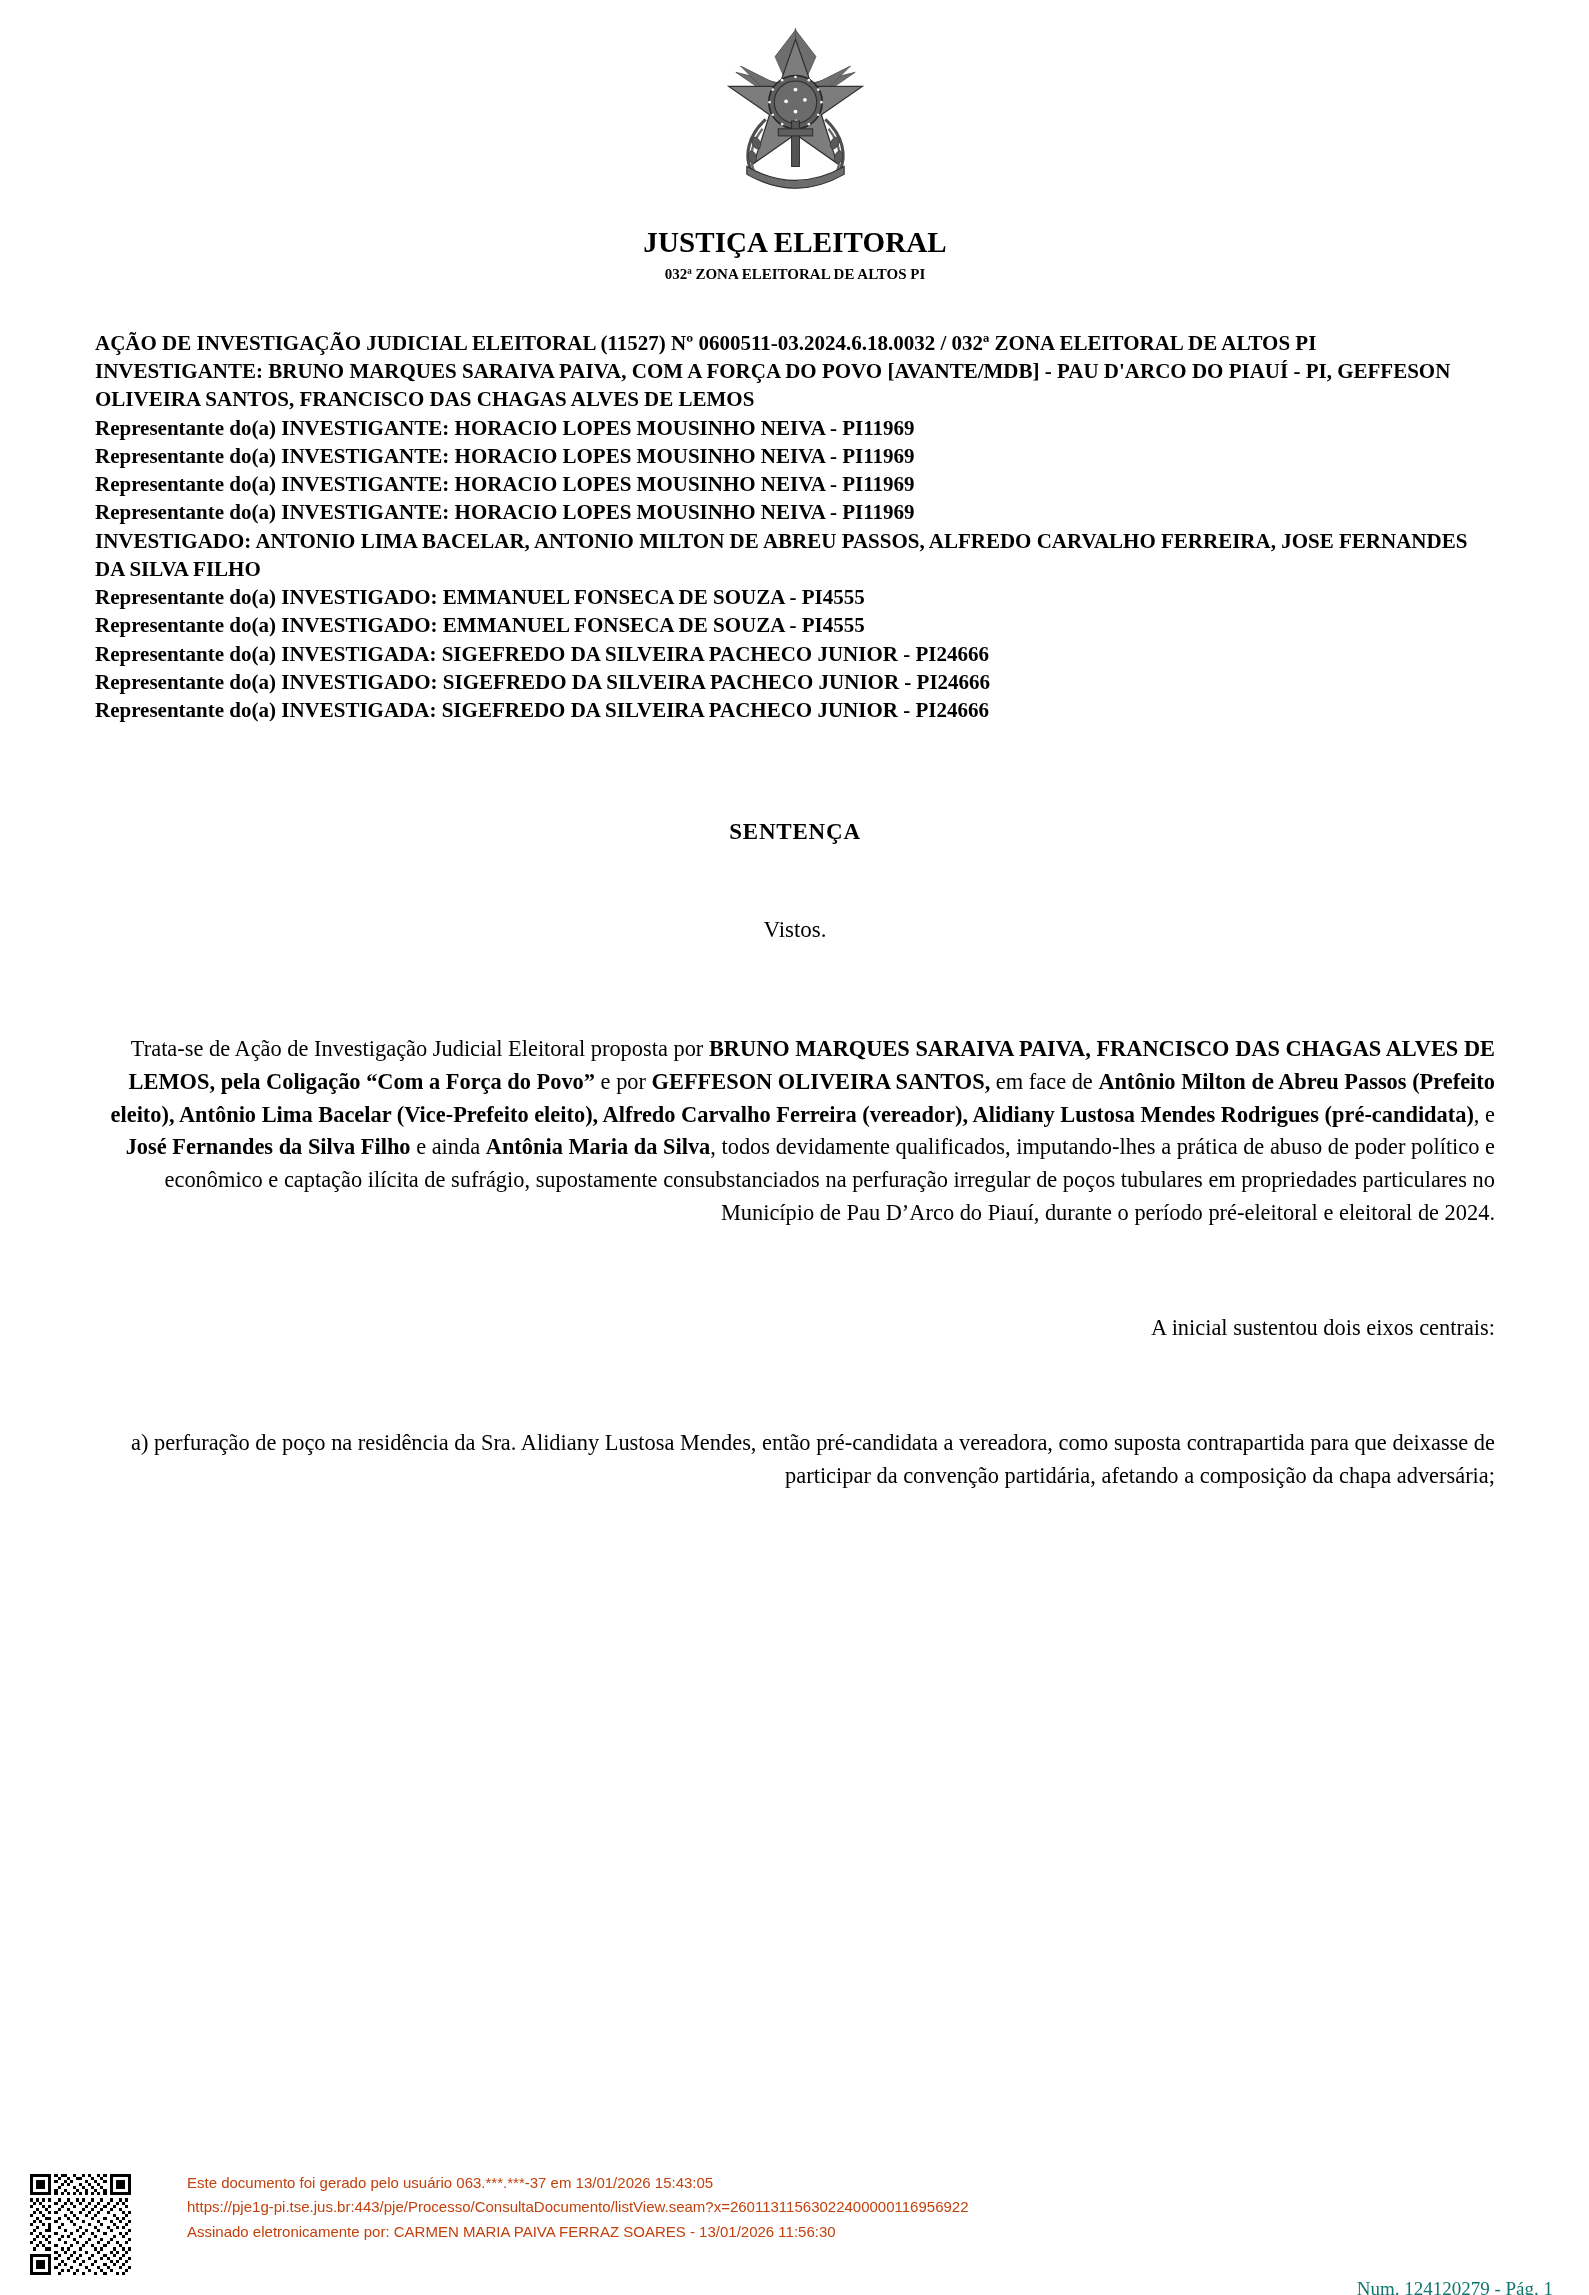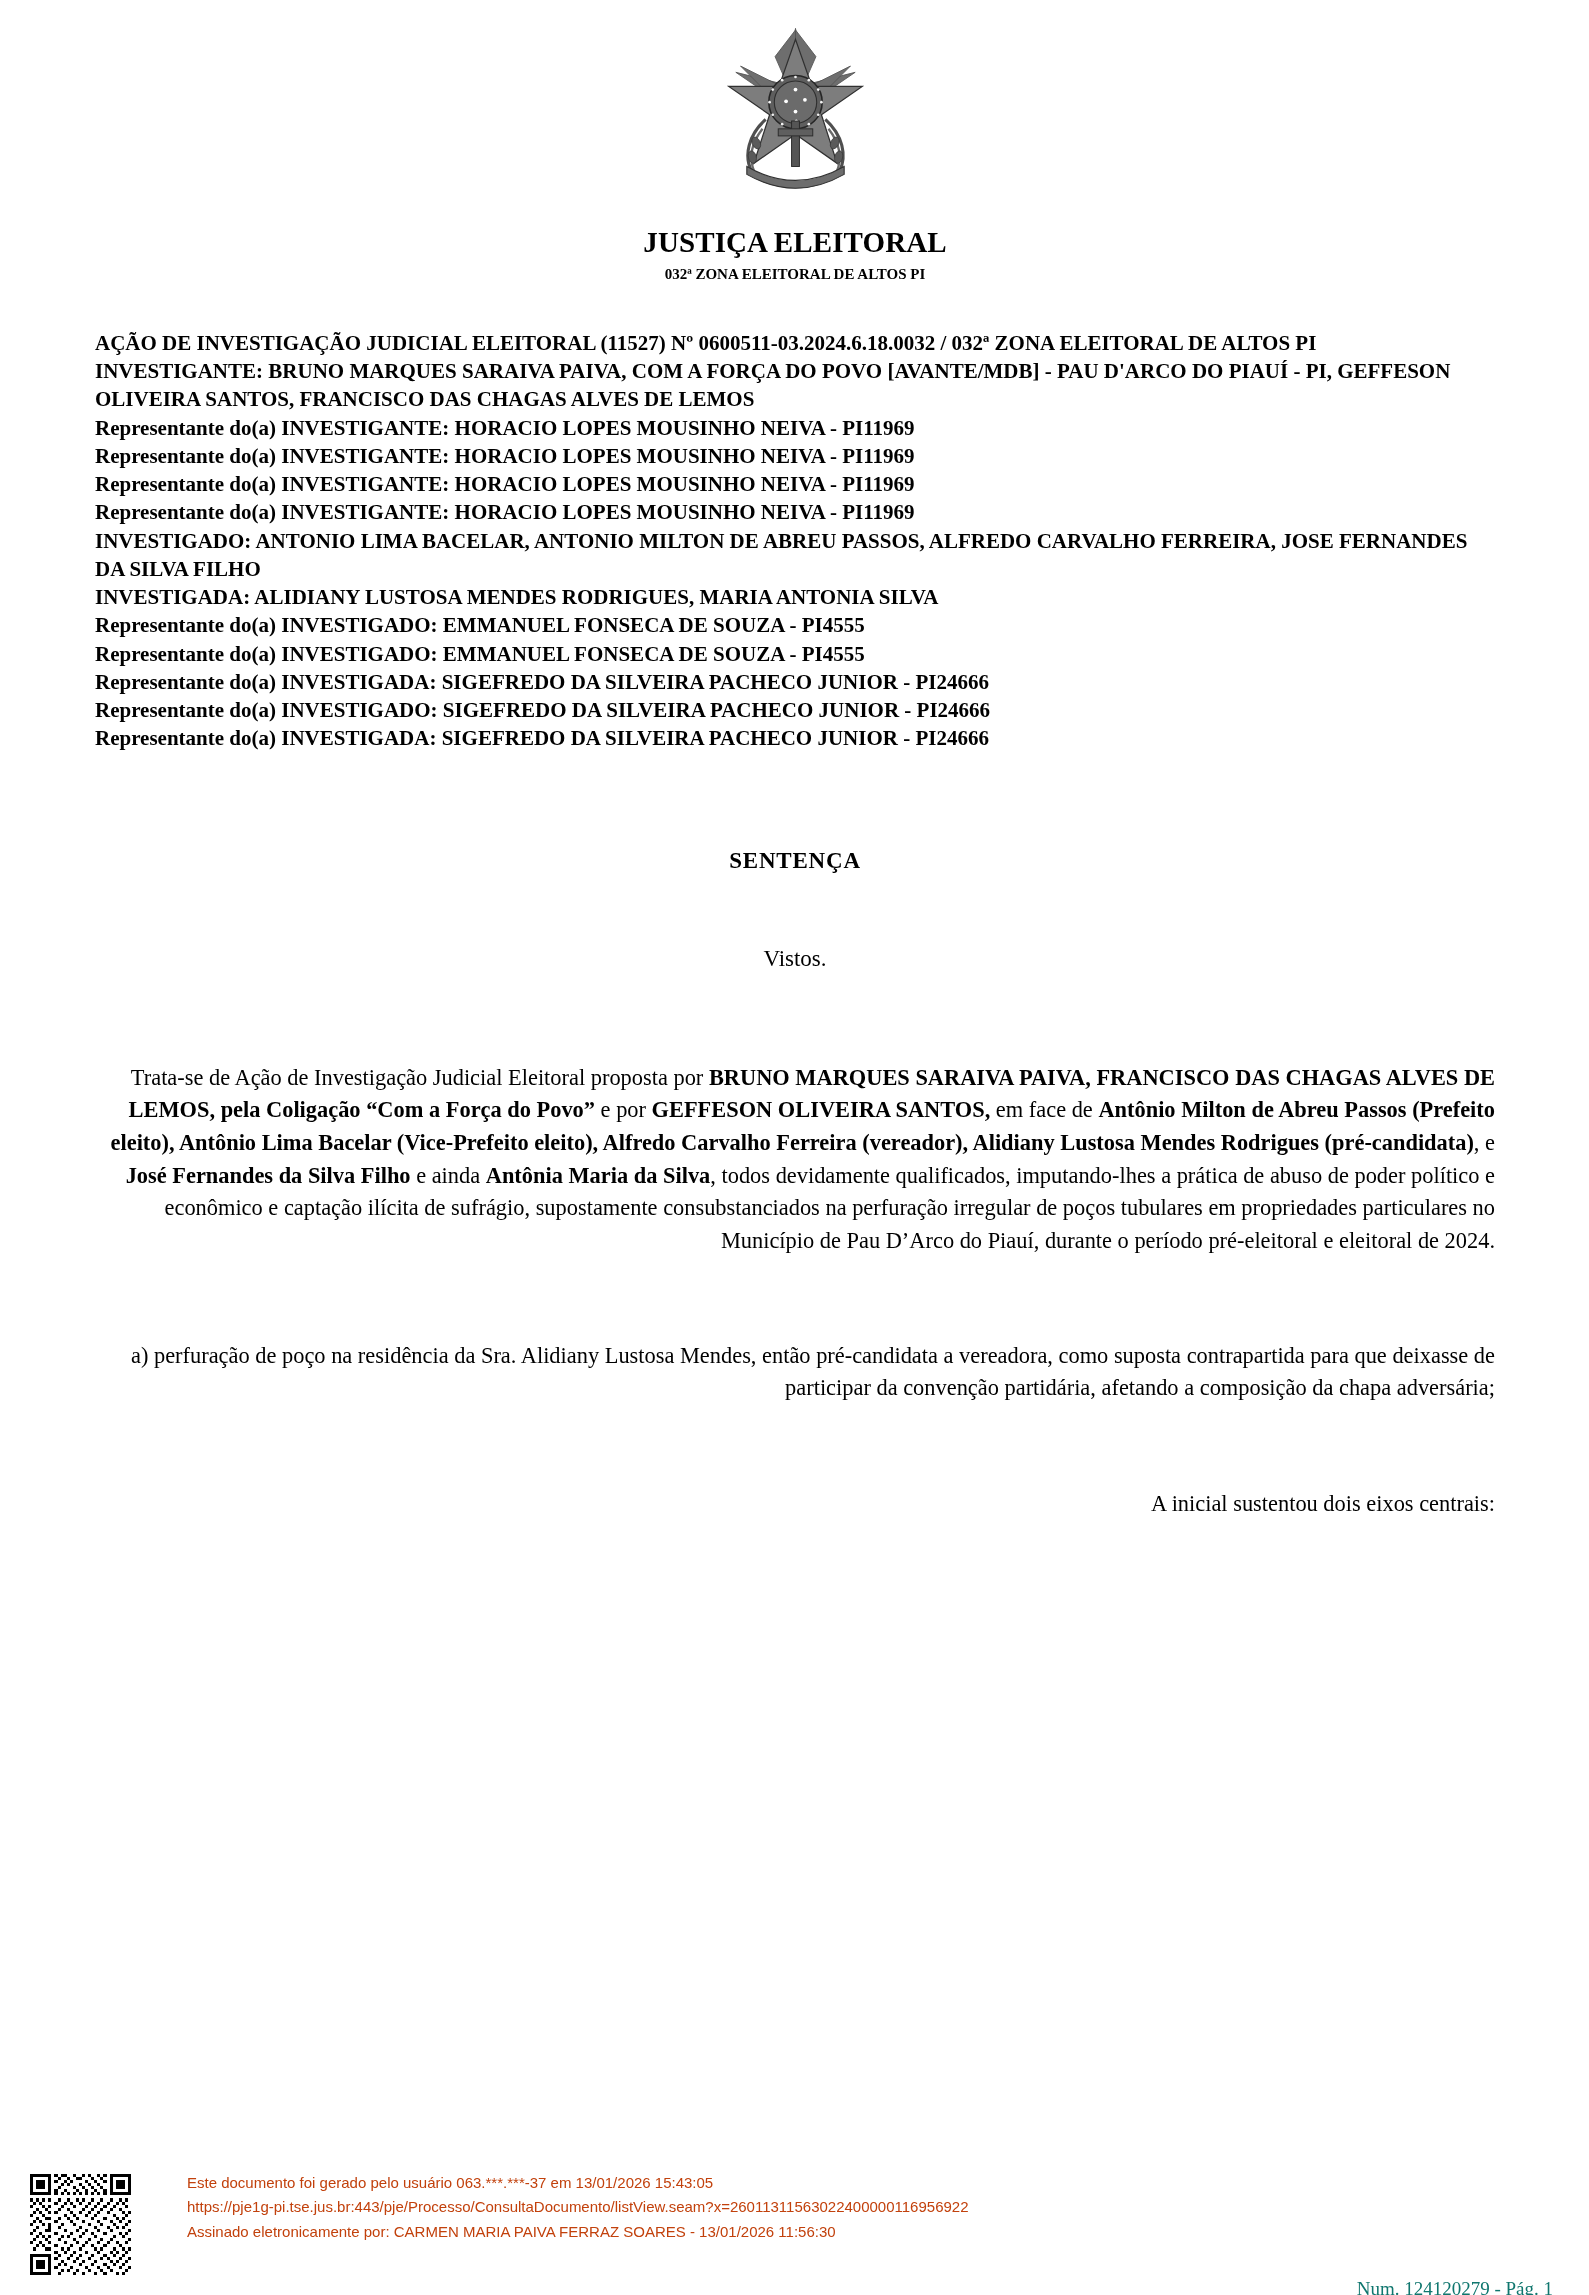--- a/index.html
+++ b/index.html
@@ -201,38 +201,37 @@
   </div>
 
   <div class="case-block">
     <span class="line">AÇÃO DE INVESTIGAÇÃO JUDICIAL ELEITORAL (11527) Nº 0600511-03.2024.6.18.0032 / 032ª ZONA ELEITORAL DE ALTOS PI</span>
     <span class="line">INVESTIGANTE: BRUNO MARQUES SARAIVA PAIVA, COM A FORÇA DO POVO [AVANTE/MDB] - PAU D'ARCO DO PIAUÍ - PI, GEFFESON OLIVEIRA SANTOS, FRANCISCO DAS CHAGAS ALVES DE LEMOS</span>
     <span class="line rep">Representante do(a) INVESTIGANTE: HORACIO LOPES MOUSINHO NEIVA - PI11969</span>
     <span class="line rep">Representante do(a) INVESTIGANTE: HORACIO LOPES MOUSINHO NEIVA - PI11969</span>
     <span class="line rep">Representante do(a) INVESTIGANTE: HORACIO LOPES MOUSINHO NEIVA - PI11969</span>
     <span class="line rep">Representante do(a) INVESTIGANTE: HORACIO LOPES MOUSINHO NEIVA - PI11969</span>
     <span class="line">INVESTIGADO: ANTONIO LIMA BACELAR, ANTONIO MILTON DE ABREU PASSOS, ALFREDO CARVALHO FERREIRA, JOSE FERNANDES DA SILVA FILHO</span>
-    <span class="line">INVESTIGADA: ALIDIANY LUSTOSA MENDES RODRIGUES, MARIA ANTONIA SILVA</span>
     <span class="line rep">Representante do(a) INVESTIGADO: EMMANUEL FONSECA DE SOUZA - PI4555</span>
     <span class="line rep">Representante do(a) INVESTIGADO: EMMANUEL FONSECA DE SOUZA - PI4555</span>
     <span class="line rep">Representante do(a) INVESTIGADA: SIGEFREDO DA SILVEIRA PACHECO JUNIOR - PI24666</span>
     <span class="line rep">Representante do(a) INVESTIGADO: SIGEFREDO DA SILVEIRA PACHECO JUNIOR - PI24666</span>
     <span class="line rep">Representante do(a) INVESTIGADA: SIGEFREDO DA SILVEIRA PACHECO JUNIOR - PI24666</span>
   </div>
 
   <div class="sentenca-heading">SENTENÇA</div>
   <div class="vistos">Vistos.</div>
 
   <p class="body-par par-gap-1">
     <span>Trata-se de Ação de Investigação Judicial Eleitoral proposta por </span><b>BRUNO MARQUES SARAIVA PAIVA, FRANCISCO DAS CHAGAS ALVES DE LEMOS, pela Coligação “Com a Força do Povo”</b><span> e por </span><b>GEFFESON OLIVEIRA SANTOS,</b><span> em face de </span><b>Antônio Milton de Abreu Passos (Prefeito eleito), Antônio Lima Bacelar (Vice-Prefeito eleito), Alfredo Carvalho Ferreira (vereador), Alidiany Lustosa Mendes Rodrigues (pré-candidata)</b><span>, e </span><b>José Fernandes da Silva Filho</b><span> e ainda </span><b>Antônia Maria da Silva</b><span>, todos devidamente qualificados, imputando-lhes a prática de abuso de poder político e econômico e captação ilícita de sufrágio, supostamente consubstanciados na perfuração irregular de poços tubulares em propriedades particulares no Município de Pau D’Arco do Piauí, durante o período pré-eleitoral e eleitoral de 2024.</span>
   </p>
 
+  <p class="body-par par-gap-2">A inicial sustentou dois eixos centrais:</p>
+
   <p class="body-par par-gap-3">a) perfuração de poço na residência da Sra. Alidiany Lustosa Mendes, então pré-candidata a vereadora, como suposta contrapartida para que deixasse de participar da convenção partidária, afetando a composição da chapa adversária;</p>
-
-  <p class="body-par par-gap-2">A inicial sustentou dois eixos centrais:</p>
 
   <div class="footer">
     <svg class="qr" viewBox="0 0 33 33" shape-rendering="crispEdges" aria-hidden="true">
       <rect width="33" height="33" fill="#ffffff"></rect>
       <g fill="#000000">
 
         <rect x="0" y="0" width="7" height="1"></rect>
           <rect x="0" y="6" width="7" height="1"></rect>
         <rect x="0" y="0" width="1" height="7"></rect>
           <rect x="6" y="0" width="1" height="7"></rect>

